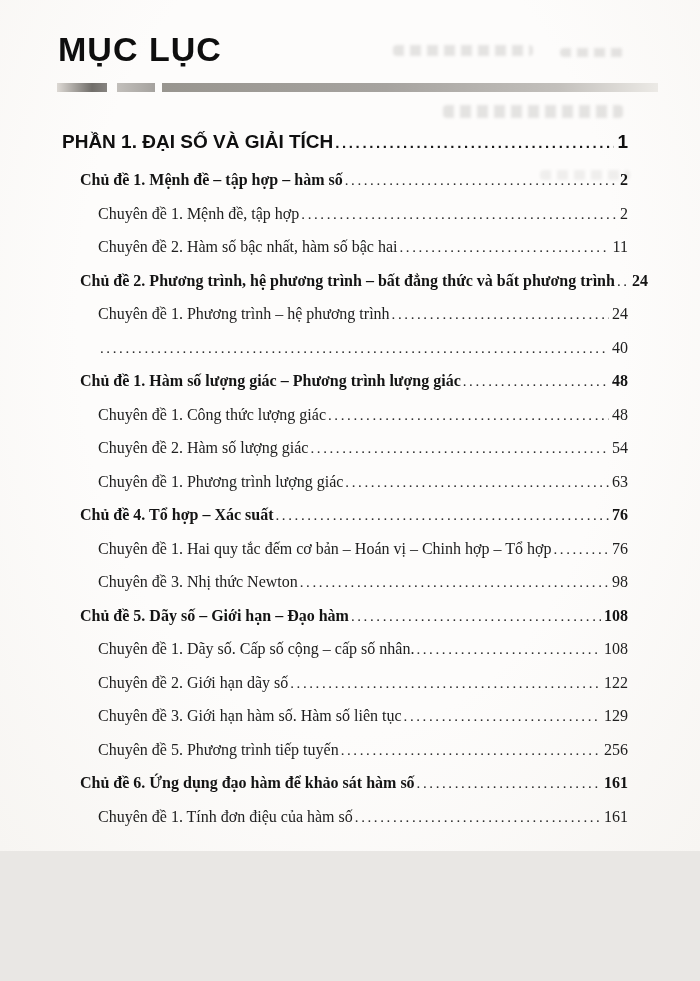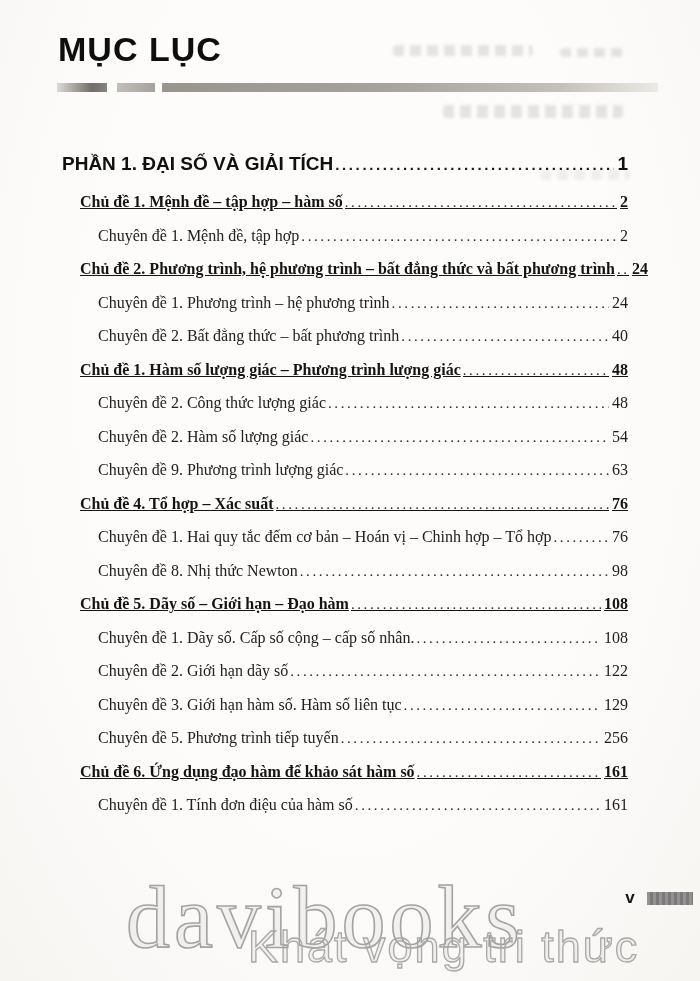--- a/index.html
+++ b/index.html
@@ -1,18 +1,18 @@
 <!DOCTYPE html>
 <html><head>
 <meta charset="utf-8">
 <style>
   html,body{margin:0;padding:0;background:#e9e7e4;}
   .page{
     position:relative;
-    width:700px;height:981px;
+    width:700px;height:851px;
     margin:0 auto;
     background:radial-gradient(ellipse at 50% 38%, #fdfcfb 55%, #f7f5f2 100%);
     overflow:hidden;
     font-family:"Liberation Serif","DejaVu Serif",serif;
     color:#1e1e1e;
   }
 
   
   .title{
     position:absolute;left:58px;top:30px;
@@ -41,24 +41,24 @@
   .row{display:flex;align-items:baseline;line-height:21px;margin-bottom:11.5px;font-size:16px;}
   .row .lbl{white-space:nowrap;}
   .row .leader{flex:1 1 auto;overflow:hidden;white-space:nowrap;margin:0 3px 0 2px;min-width:12px;}
   .row .leader::after{
     content:"........................................................................................................................................................................";
     letter-spacing:2.6px;font-size:15px;color:#2b2b2b;
   }
   .row .pg{white-space:nowrap;}
   .row.part{
     font-family:"Liberation Sans","DejaVu Sans",sans-serif;
-    font-weight:700;font-size:19px;line-height:24px;margin-bottom:14px;color:#101010;margin-top:22px;
+    font-weight:700;font-size:19px;line-height:24px;margin-bottom:14px;color:#101010;
   }
   .row.part .leader::after{font-weight:700;color:#191919;}
-  .row.chapter{font-weight:700;padding-left:18px;color:#141414;text-decoration:underline;}
+  .row.chapter{font-weight:700;padding-left:18px;color:#141414;}
   .row.chapter .leader::after{font-weight:400;}
   .row.topic{padding-left:36px;color:#202020;}
 
   
   .wm-brand{
     position:absolute;left:126px;top:850px;
     font-family:"Liberation Serif","DejaVu Serif",serif;
     font-size:88px;line-height:1;letter-spacing:4px;
     color:rgba(0,0,0,0.04);
     -webkit-text-stroke:1.6px #a3a3a3;
@@ -114,67 +114,71 @@
         <div class="row chapter">
           <span class="lbl">Chủ đề 1. Mệnh đề – tập hợp – hàm số</span>
           <span class="leader"></span>
           <span class="pg">2</span>
         </div>
         <div class="row topic">
           <span class="lbl">Chuyên đề 1. Mệnh đề, tập hợp</span>
           <span class="leader"></span>
           <span class="pg">2</span>
         </div>
+        <div class="row topic">
+          <span class="lbl">Chuyên đề 2. Hàm số bậc nhất, hàm số bậc hai</span>
+          <span class="leader"></span>
+          <span class="pg">11</span>
+        </div>
         <div class="row chapter">
           <span class="lbl">Chủ đề 2. Phương trình, hệ phương trình – bất đẳng thức và bất phương trình</span>
           <span class="leader"></span>
           <span class="pg">24</span>
         </div>
         <div class="row topic">
           <span class="lbl">Chuyên đề 1. Phương trình – hệ phương trình</span>
           <span class="leader"></span>
           <span class="pg">24</span>
         </div>
         <div class="row topic">
-          <span class="lbl">Chuyên đề 2. Bất đẳng thức – bất phương trình</span>
           <span class="leader"></span>
           <span class="pg">40</span>
         </div>
         <div class="row chapter">
           <span class="lbl">Chủ đề 1. Hàm số lượng giác – Phương trình lượng giác</span>
           <span class="leader"></span>
           <span class="pg">48</span>
         </div>
         <div class="row topic">
-          <span class="lbl">Chuyên đề 2. Công thức lượng giác</span>
+          <span class="lbl">Chuyên đề 1. Công thức lượng giác</span>
           <span class="leader"></span>
           <span class="pg">48</span>
         </div>
         <div class="row topic">
           <span class="lbl">Chuyên đề 2. Hàm số lượng giác</span>
           <span class="leader"></span>
           <span class="pg">54</span>
         </div>
         <div class="row topic">
-          <span class="lbl">Chuyên đề 9. Phương trình lượng giác</span>
+          <span class="lbl">Chuyên đề 1. Phương trình lượng giác</span>
           <span class="leader"></span>
           <span class="pg">63</span>
         </div>
         <div class="row chapter">
           <span class="lbl">Chủ đề 4. Tổ hợp – Xác suất</span>
           <span class="leader"></span>
           <span class="pg">76</span>
         </div>
         <div class="row topic">
           <span class="lbl">Chuyên đề 1. Hai quy tắc đếm cơ bản – Hoán vị – Chinh hợp – Tổ hợp</span>
           <span class="leader"></span>
           <span class="pg">76</span>
         </div>
         <div class="row topic">
-          <span class="lbl">Chuyên đề 8. Nhị thức Newton</span>
+          <span class="lbl">Chuyên đề 3. Nhị thức Newton</span>
           <span class="leader"></span>
           <span class="pg">98</span>
         </div>
         <div class="row chapter">
           <span class="lbl">Chủ đề 5. Dãy số – Giới hạn – Đạo hàm</span>
           <span class="leader"></span>
           <span class="pg">108</span>
         </div>
         <div class="row topic">
           <span class="lbl">Chuyên đề 1. Dãy số. Cấp số cộng – cấp số nhân.</span>

